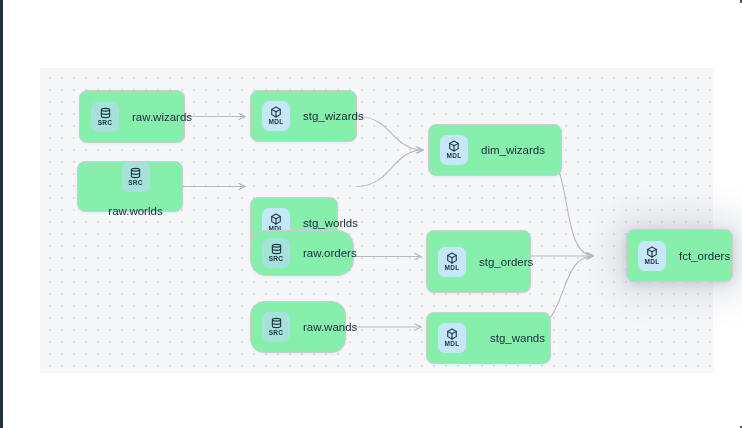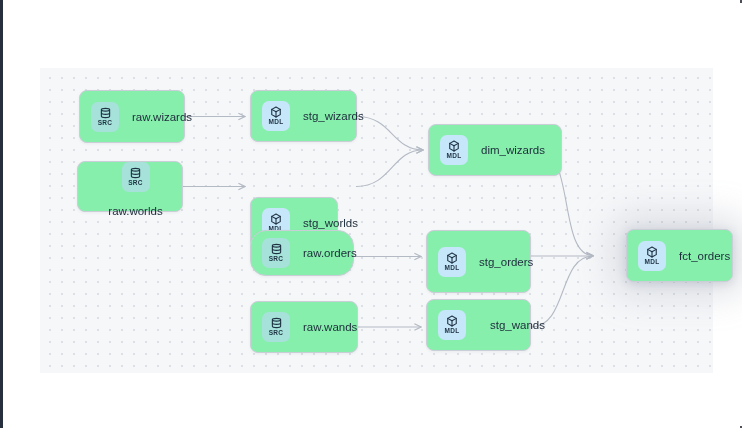--- a/index.html
+++ b/index.html
@@ -152,32 +152,32 @@
       <span class="badge mdl">
         <svg width="12" height="12" viewBox="0 0 24 24" fill="none" stroke="#1e3242" stroke-width="2.2" stroke-linecap="round" stroke-linejoin="round">
           <path d="M12 2 L20.5 6.75 V17.25 L12 22 L3.5 17.25 V6.75 Z"></path>
           <path d="M3.5 6.75 L12 11.5 L20.5 6.75"></path>
           <path d="M12 11.5 V22"></path>
         </svg>
         <span class="badge-label">MDL</span>
       </span>
       <span class="node-label">stg_orders</span>
     </div>
-    <div class="node" style="left: 250px; top: 301px; width: 108px; height: 52px;">
+    <div class="node" style="left: 250px; top: 301px; width: 96px; height: 52px; border-radius: 14px;">
       <span class="badge src">
         <svg width="11" height="12" viewBox="0 0 24 24" fill="none" stroke="#1e3242" stroke-width="2.4" stroke-linecap="round" stroke-linejoin="round">
           <ellipse cx="12" cy="5" rx="9" ry="3"></ellipse>
           <path d="M21 12c0 1.66-4 3-9 3s-9-1.34-9-3"></path>
           <path d="M3 5v14c0 1.66 4 3 9 3s9-1.34 9-3V5"></path>
         </svg>
         <span class="badge-label">SRC</span>
       </span>
       <span class="node-label">raw.wands</span>
     </div>
-    <div class="node" style="left: 426px; top: 299px; width: 105px; height: 52px; gap: 24px;">
+    <div class="node" style="left: 426px; top: 312px; width: 125px; height: 52px; gap: 24px;">
       <span class="badge mdl">
         <svg width="12" height="12" viewBox="0 0 24 24" fill="none" stroke="#1e3242" stroke-width="2.2" stroke-linecap="round" stroke-linejoin="round">
           <path d="M12 2 L20.5 6.75 V17.25 L12 22 L3.5 17.25 V6.75 Z"></path>
           <path d="M3.5 6.75 L12 11.5 L20.5 6.75"></path>
           <path d="M12 11.5 V22"></path>
         </svg>
         <span class="badge-label">MDL</span>
       </span>
       <span class="node-label">stg_wands</span>
     </div>

